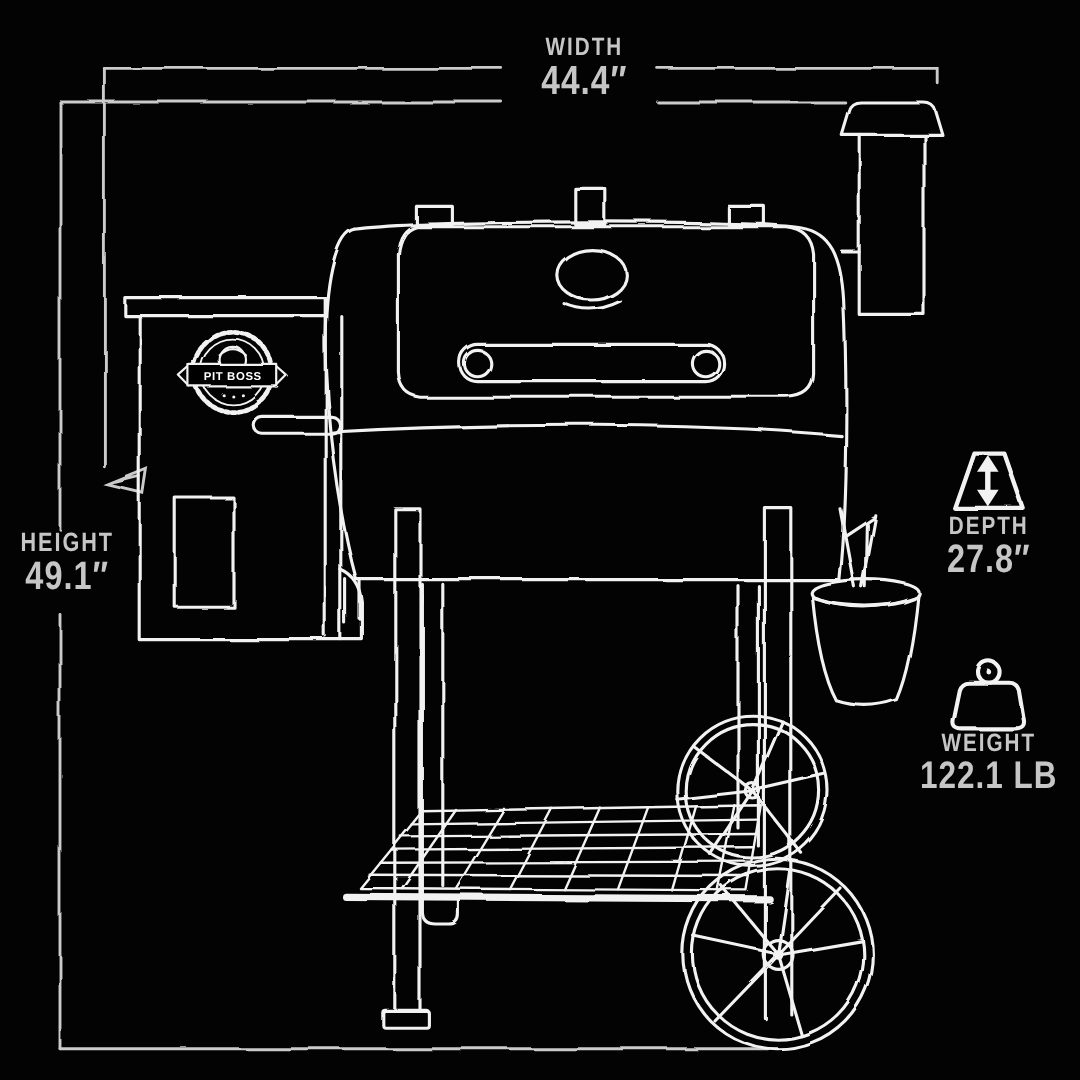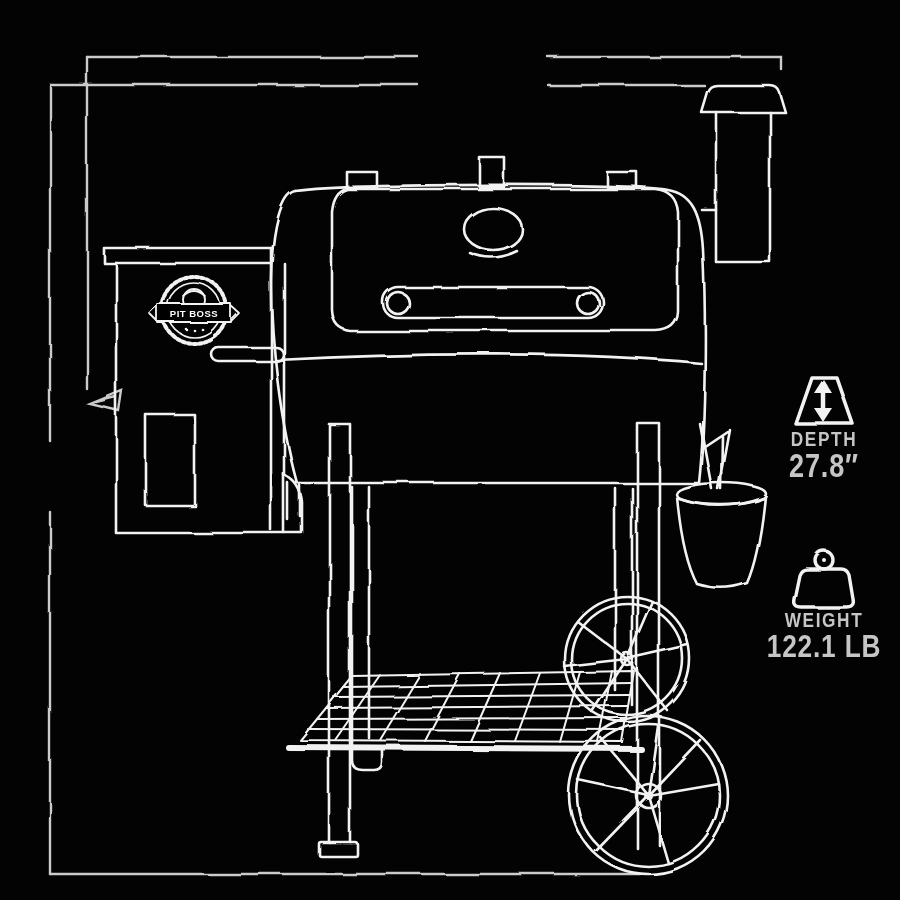--- a/index.html
+++ b/index.html
@@ -165,21 +165,29 @@
           <circle cx="824" cy="560" r="9" stroke-width="3.4"></circle>
           <circle cx="824" cy="560" r="2" fill="#f2f2f2" stroke="none"></circle>
           <path d="M807,569 H841 Q847,569 849,575 L853,599 Q855,607 846,607 H801 Q792,607 794,599 L799,575 Q801,569 807,569 Z" stroke-width="3.4"></path>
         </g>
       </g>
     </g>
 
     <text x="194" y="317" fill="#ffffff" font-family="Liberation Sans, sans-serif" font-size="9.5" font-weight="bold" text-anchor="middle" letter-spacing="0.5">PIT BOSS</text>
   </svg>
 
+  <div class="dim" id="dim-width">
+    <span class="lbl">WIDTH</span>
+    <span class="val">44.4″</span>
+  </div>
 
+  <div class="dim" id="dim-height">
+    <span class="lbl">HEIGHT</span>
+    <span class="val">49.1″</span>
+  </div>
 
   <div class="dim" id="dim-depth">
     <span class="lbl">DEPTH</span>
     <span class="val">27.8″</span>
   </div>
 
   <div class="dim" id="dim-weight">
     <span class="lbl">WEIGHT</span>
     <span class="val">122.1 LB</span>
   </div>

